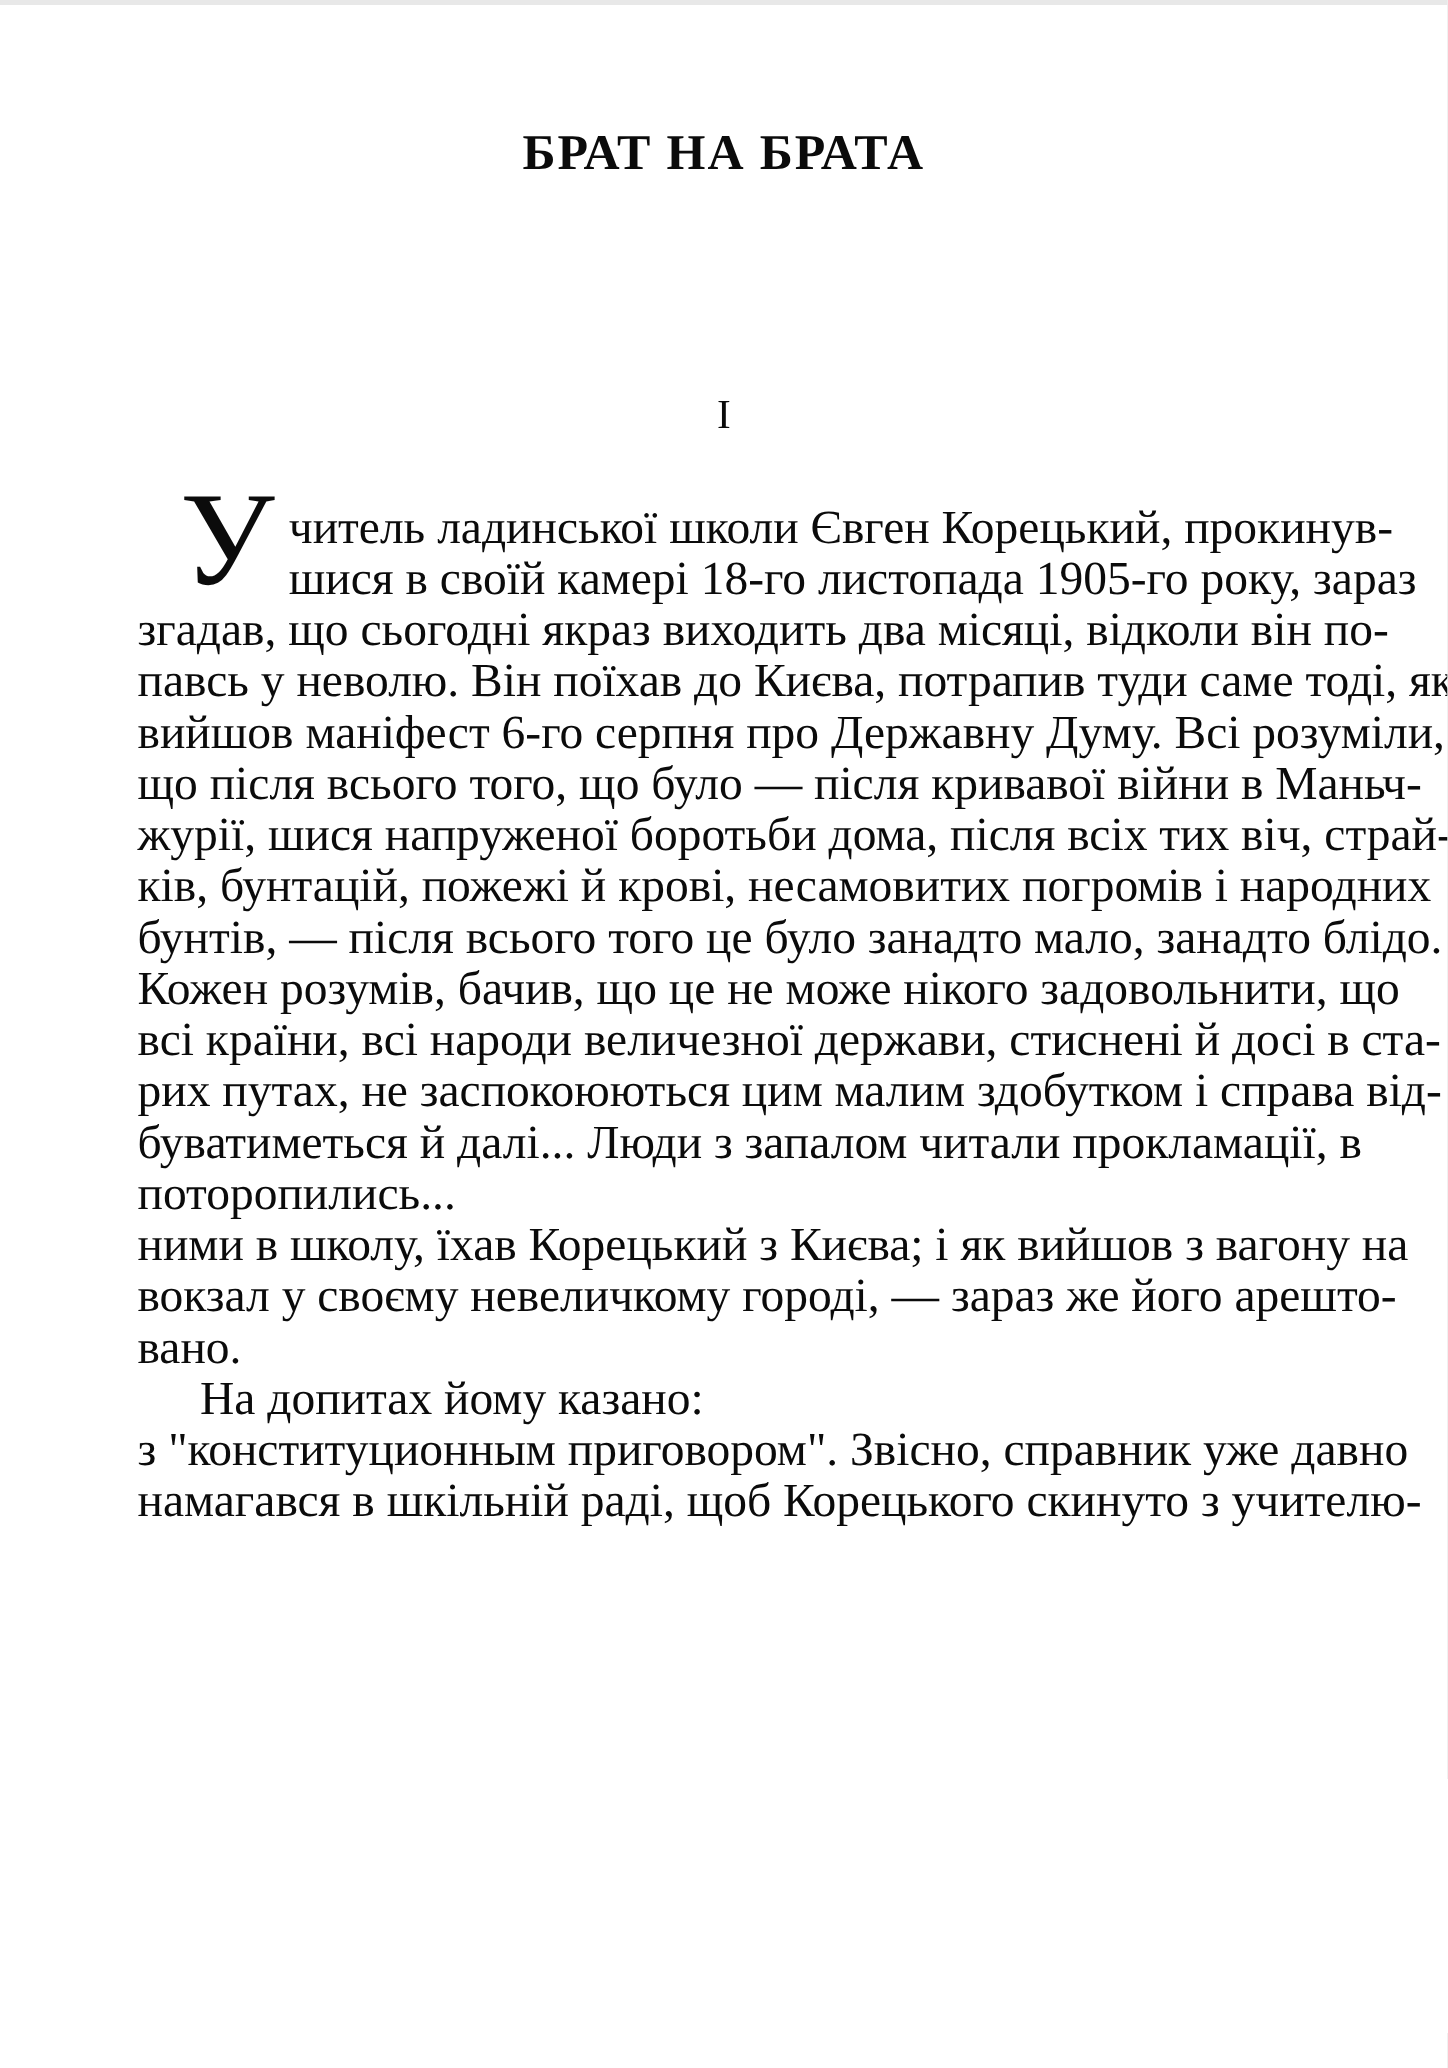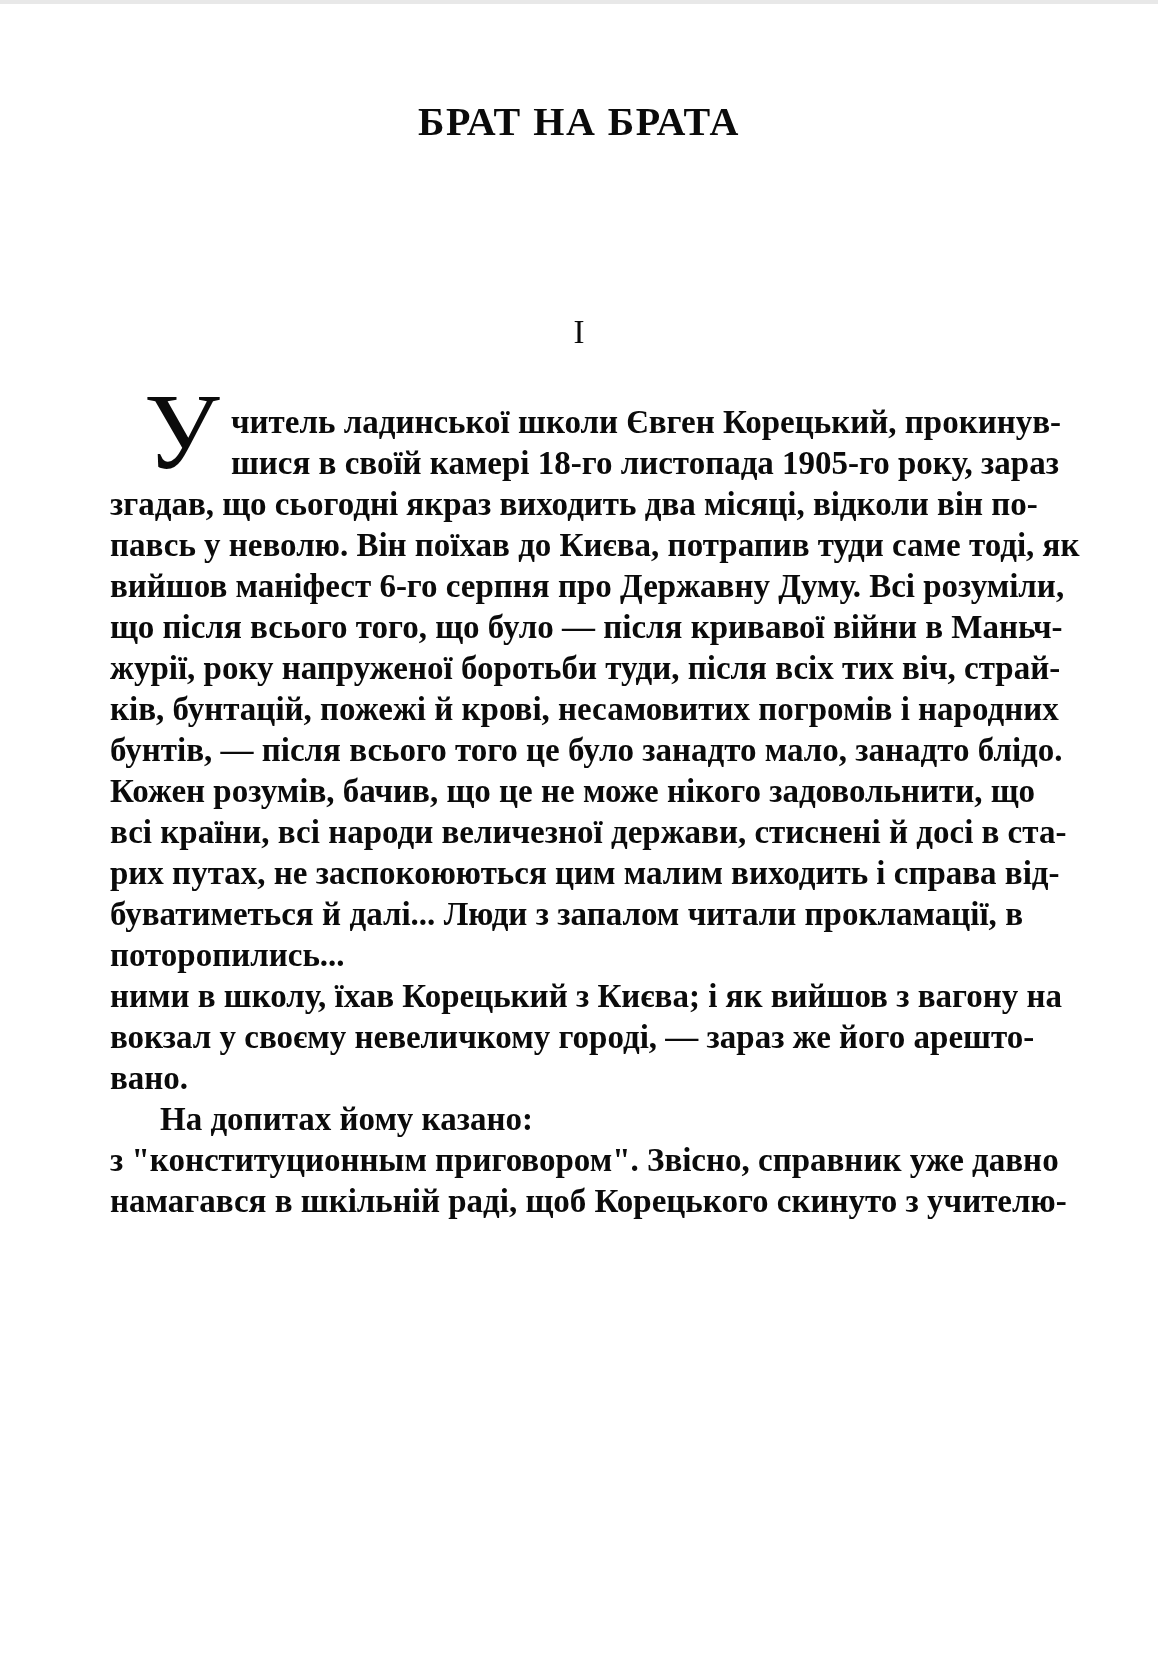--- a/index.html
+++ b/index.html
@@ -34,28 +34,27 @@
     line-height: 36px;
   }
   .bodytext {
     position: absolute;
     top: 398px;
     left: 110px;
     width: 913px;
   }
   .para { position: relative; }
   .line {
-    font-size: 33px;
+    font-size: 38px;
     line-height: 41px;
     height: 41px;
     white-space: nowrap;
     text-align: justify;
     text-align-last: justify;
     overflow: visible;
-    font-weight: bold;
   }
   .line.end { text-align-last: left; }
   .line.ind { padding-left: 50px; }
   .line.dc  { padding-left: 121px; }
   .dropcap {
     position: absolute;
     left: 34px;
     top: -23px;
     font-size: 107px;
     line-height: 1;
@@ -74,26 +73,26 @@
   <div class="bodytext">
 
     <div class="para">
       <span class="dropcap">У</span>
       <div class="line dc">читель ладинської школи Євген Корецький, прокинув-</div>
       <div class="line dc">шися в своїй камері 18-го листопада 1905-го року, зараз</div>
       <div class="line">згадав, що сьогодні якраз виходить два місяці, відколи він по-</div>
       <div class="line">павсь у неволю. Він поїхав до Києва, потрапив туди саме тоді, як</div>
       <div class="line">вийшов маніфест 6-го серпня про Державну Думу. Всі розуміли,</div>
       <div class="line">що після всього того, що було — після кривавої війни в Маньч-</div>
-      <div class="line">журії, року напруженої боротьби туди, після всіх тих віч, страй-</div>
+      <div class="line">журії, шися напруженої боротьби дома, після всіх тих віч, страй-</div>
       <div class="line">ків, бунтацій, пожежі й крові, несамовитих погромів і народних</div>
       <div class="line">бунтів, — після всього того це було занадто мало, занадто блідо.</div>
       <div class="line">Кожен розумів, бачив, що це не може нікого задовольнити, що</div>
       <div class="line">всі країни, всі народи величезної держави, стиснені й досі в ста-</div>
-      <div class="line">рих путах, не заспокоюються цим малим виходить і справа від-</div>
+      <div class="line">рих путах, не заспокоюються цим малим здобутком і справа від-</div>
       <div class="line">буватиметься й далі... Люди з запалом читали прокламації, в</div>
       <div class="line end">поторопились...</div>
     </div>
 
     <div class="para">
       <div class="line">ними в школу, їхав Корецький з Києва; і як вийшов з вагону на</div>
       <div class="line">вокзал у своєму невеличкому городі, — зараз же його арешто-</div>
       <div class="line end">вано.</div>
     </div>
 

